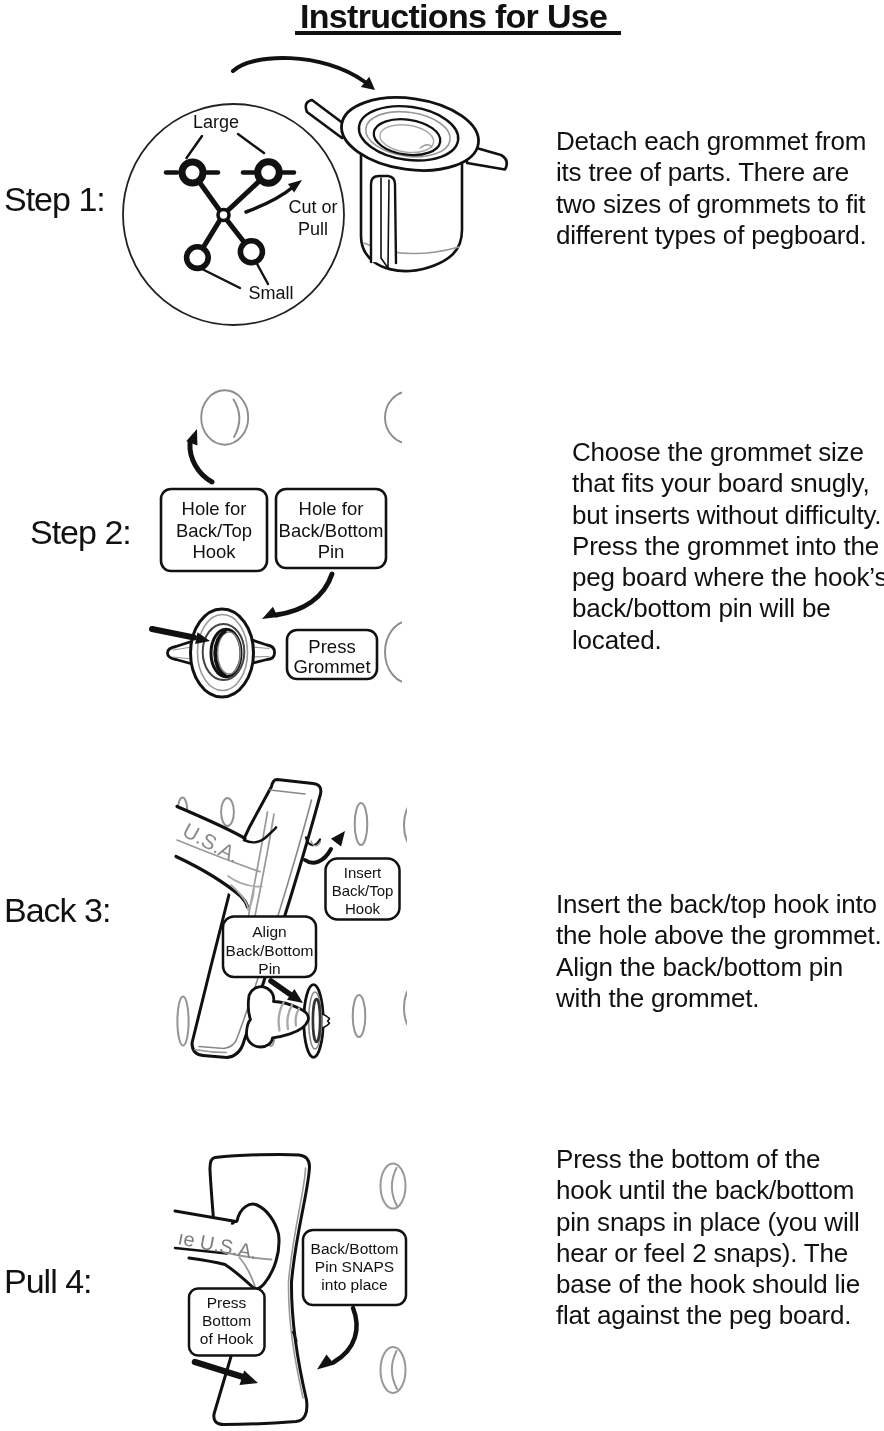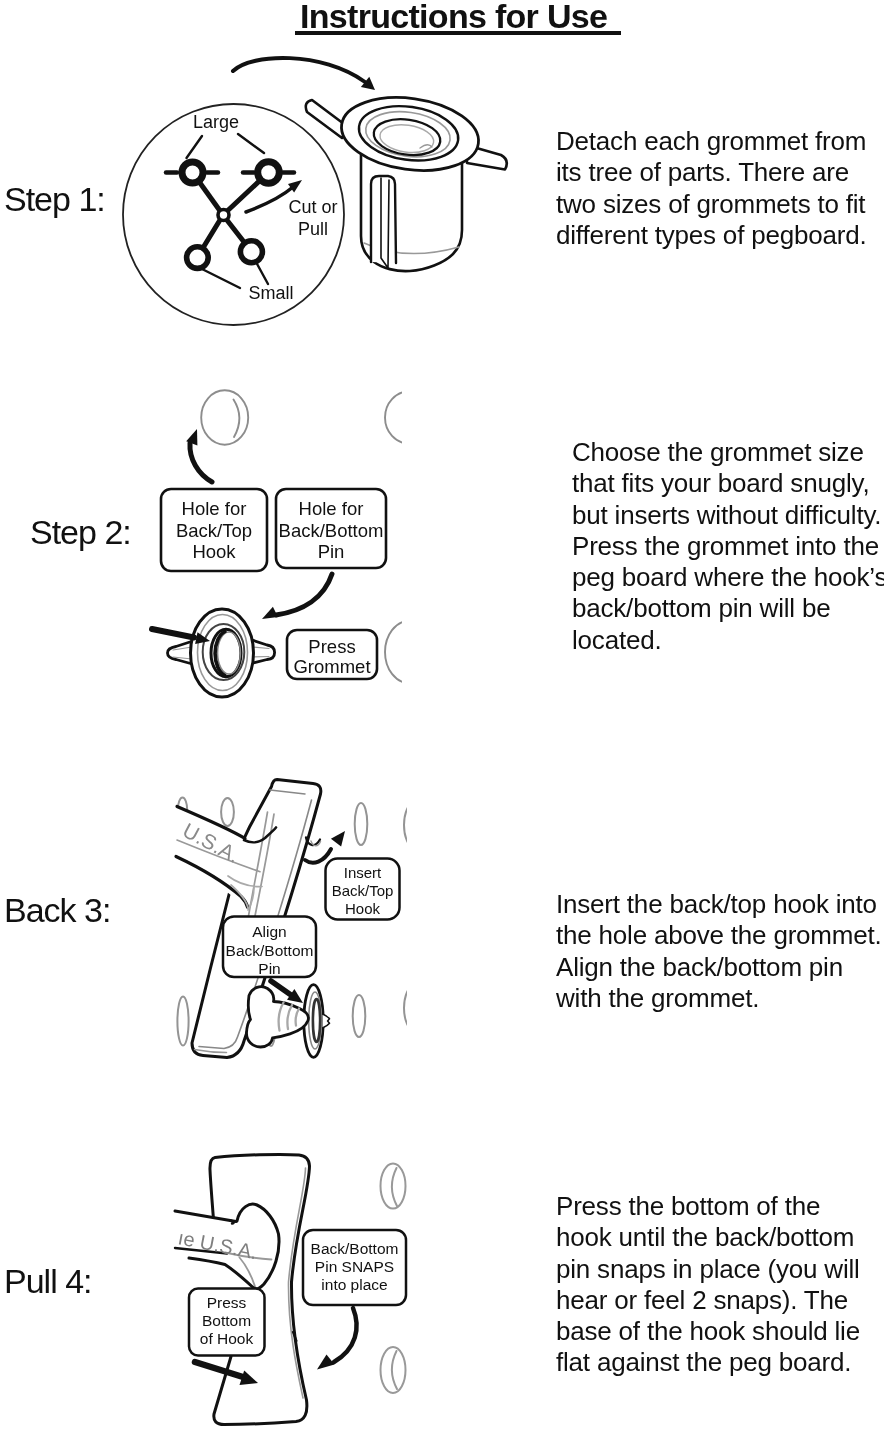--- a/index.html
+++ b/index.html
@@ -18,21 +18,21 @@
 <div class="abs lbl" style="left:4px;top:513px;margin-left:26px;">Step 2:</div>
 <div class="abs lbl" style="left:4px;top:891px;">Back 3:</div>
 <div class="abs lbl" style="left:4px;top:1262px;">Pull 4:</div>
 
 <div class="abs txt" style="left:556px;top:126px;">Detach each grommet from<br>its tree of parts. There are<br>two sizes of grommets to fit<br>different types of pegboard.</div>
 
 <div class="abs txt" style="left:556px;top:437px;margin-left:16px;">Choose the grommet size<br>that fits your board snugly,<br>but inserts without difficulty.<br>Press the grommet into the<br>peg board where the hook’s<br>back/bottom pin will be<br>located.</div>
 
 <div class="abs txt" style="left:556px;top:861px;margin-top:28px;">Insert the back/top hook into<br>the hole above the grommet.<br>Align the back/bottom pin<br>with the grommet.</div>
 
-<div class="abs txt" style="left:556px;top:1191px;">Press the bottom of the<br>hook until the back/bottom<br>pin snaps in place (you will<br>hear or feel 2 snaps). The<br>base of the hook should lie<br>flat against the peg board.</div>
+<div class="abs txt" style="left:556px;top:1144px;">Press the bottom of the<br>hook until the back/bottom<br>pin snaps in place (you will<br>hear or feel 2 snaps). The<br>base of the hook should lie<br>flat against the peg board.</div>
 
 <svg class="abs" style="left:0;top:0;" width="884" height="1431" viewBox="0 0 884 1431" fill="none">
 
 <g id="s1" stroke-linecap="round" stroke-linejoin="round">
 <circle cx="233.5" cy="214.5" r="110.5" stroke="#222" stroke-width="1.8" fill="#fff"></circle>
 
 <g stroke="#111" stroke-width="5">
 <line x1="223" y1="215" x2="192.5" y2="172.5"></line>
 <line x1="223" y1="215" x2="268.5" y2="172.5"></line>
 <line x1="223" y1="215" x2="197.4" y2="257"></line>

